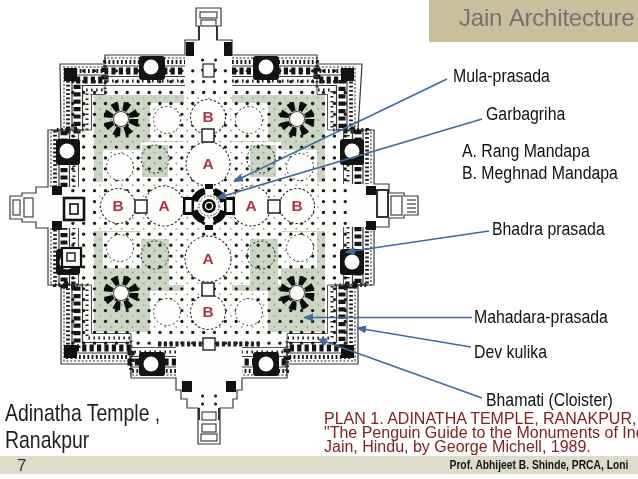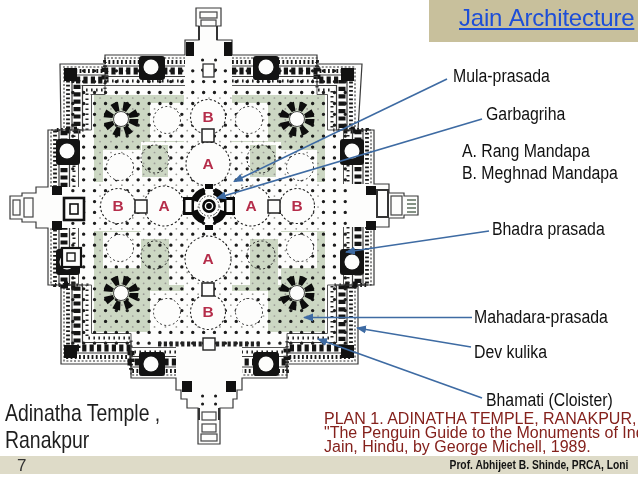--- a/index.html
+++ b/index.html
@@ -233,21 +233,21 @@
 
 <line x1="472" y1="317.5" x2="304" y2="317.5" stroke="#3e6ba3" stroke-width="1.7" marker-end="url(#arr)"></line>
 
 <line x1="471" y1="347" x2="357" y2="328" stroke="#3e6ba3" stroke-width="1.7" marker-end="url(#arr)"></line>
 
 <line x1="482" y1="398" x2="318" y2="339" stroke="#3e6ba3" stroke-width="1.7" marker-end="url(#arr)"></line>
 </svg>
 
 <div style="position:absolute;left:429px;top:0;width:209px;height:42px;background:#c8c09c;"></div>
 
-<div style="position:absolute;left:459px;top:4px;font-size:24px;line-height:28px;letter-spacing:-0.2px;color:#1d4ed8;text-decoration:underline;">Jain&nbsp;Architecture</div>
+<div style="position:absolute;left:459px;top:4px;font-size:24px;line-height:28px;letter-spacing:-0.2px;color:#737373;">Jain&nbsp;Architecture</div>
 
 <div class="lab" style="left:453px;top:66px;">Mula-prasada</div>
 
 <div class="lab" style="left:486px;top:104px;">Garbagriha</div>
 
 <div class="lab" style="left:462px;top:141px;">A.&nbsp;Rang Mandapa</div>
 
 <div class="lab" style="left:462px;top:163px;">B.&nbsp;Meghnad Mandapa</div>
 
 <div class="lab" style="left:492px;top:219px;">Bhadra prasada</div>

